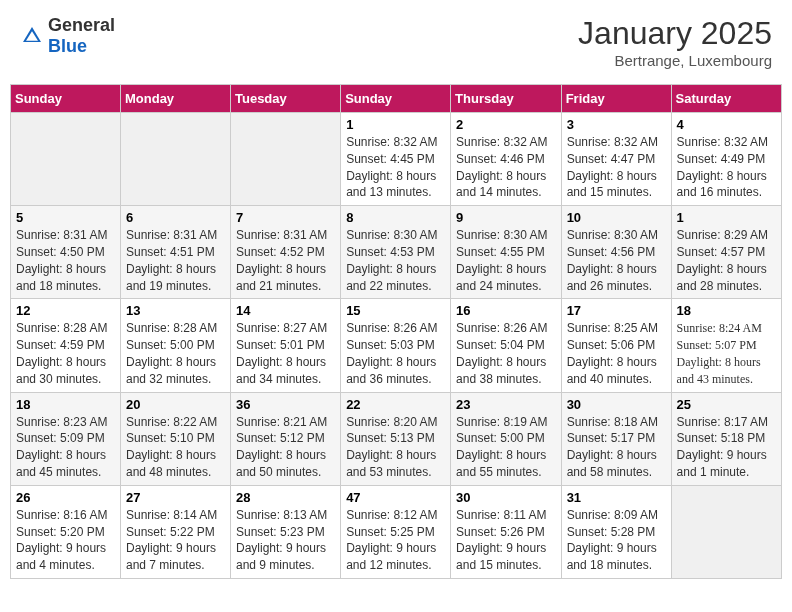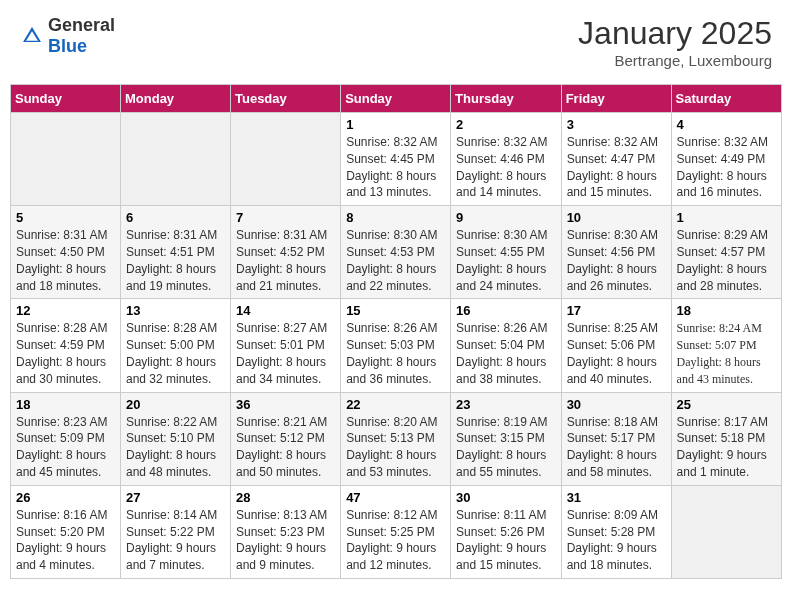--- a/index.html
+++ b/index.html
@@ -263,21 +263,21 @@
         </td>
         <td>
           <span class="day-number">22</span>
           <div class="day-info" style="white-space: pre-line;">Sunrise: 8:20 AM
 Sunset: 5:13 PM
 Daylight: 8 hours and 53 minutes.</div>
         </td>
         <td>
           <span class="day-number">23</span>
           <div class="day-info" style="white-space: pre-line;">Sunrise: 8:19 AM
-Sunset: 3:15 PM
+Sunset: 5:00 PM
 Daylight: 8 hours and 55 minutes.</div>
         </td>
         <td>
           <span class="day-number">30</span>
           <div class="day-info" style="white-space: pre-line;">Sunrise: 8:18 AM
 Sunset: 5:17 PM
 Daylight: 8 hours and 58 minutes.</div>
         </td>
         <td>
           <span class="day-number">25</span>

